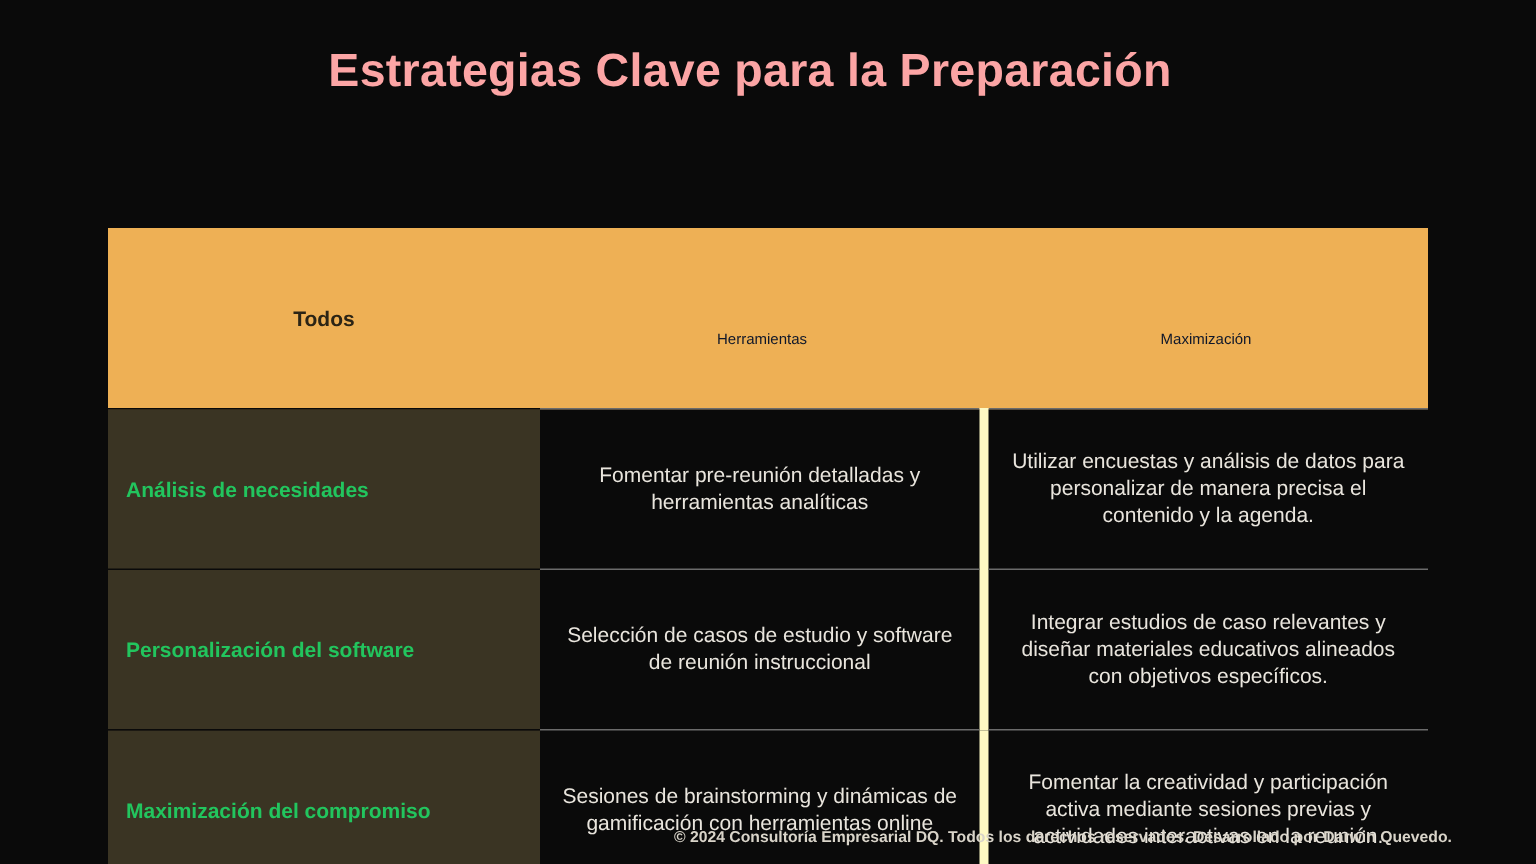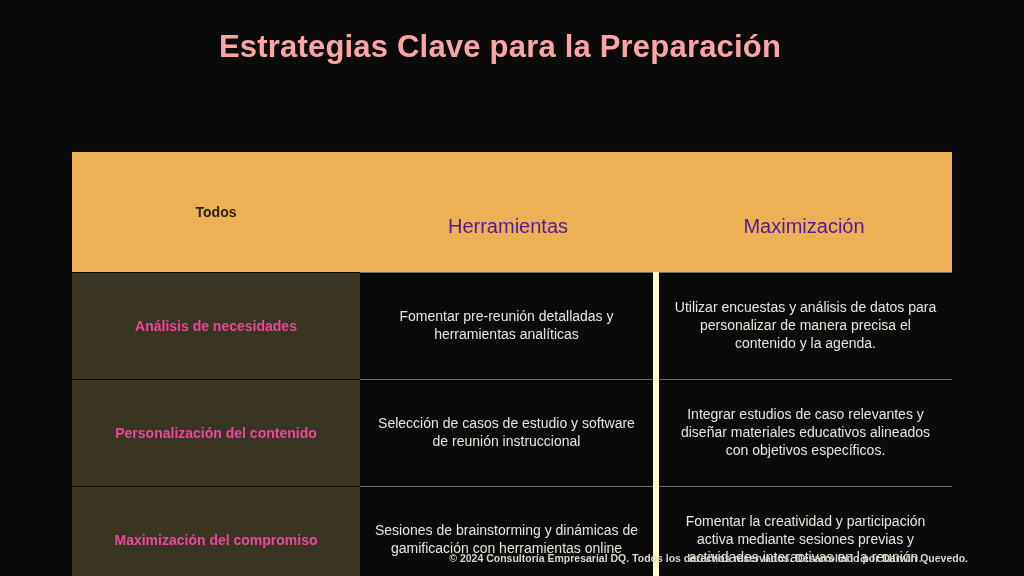--- a/index.html
+++ b/index.html
@@ -56,35 +56,35 @@
     background: #eeb055;
     color: #2b2415;
     font-size: 14px;
     height: 92px;
     padding: 0 10px;
     border: none;
     text-align: center;
   }
   th.h-other {
     background: #eeb055;
-    color: #4c1d95;
-    font-size: 20px;
+    color: #0f172a;
+    font-size: 10px;
     font-weight: normal;
     height: 92px;
     padding: 28px 10px 0 10px;
     vertical-align: middle;
     border: none;
     text-align: center;
   }
   td.stage {
     background: #3a3423;
-    color: #ec4899;
+    color: #22c55e;
     font-size: 14px;
     font-weight: bold;
-    text-align: center;
+    text-align: left;
     padding: 14px 12px;
     border-top: 1px solid #0a0a0a;
     border-bottom: 1px solid #0a0a0a;
     height: 78px;
     vertical-align: middle;
   }
   td.cell {
     background: #0a0a0a;
     color: #e9e5dd;
     font-size: 14px;
@@ -138,21 +138,21 @@
           <th class="h-other col-sep">Maximización</th>
         </tr>
       </thead>
       <tbody>
         <tr>
           <td class="stage">Análisis de necesidades</td>
           <td class="cell first-body">Fomentar pre-reunión detalladas y herramientas analíticas</td>
           <td class="cell first-body col-sep">Utilizar encuestas y análisis de datos para personalizar de manera precisa el contenido y la agenda.</td>
         </tr>
         <tr>
-          <td class="stage">Personalización del contenido</td>
+          <td class="stage">Personalización del software</td>
           <td class="cell">Selección de casos de estudio y software de reunión instruccional</td>
           <td class="cell col-sep">Integrar estudios de caso relevantes y diseñar materiales educativos alineados con objetivos específicos.</td>
         </tr>
         <tr>
           <td class="stage">Maximización del compromiso</td>
           <td class="cell">Sesiones de brainstorming y dinámicas de gamificación con herramientas online</td>
           <td class="cell col-sep">Fomentar la creatividad y participación activa mediante sesiones previas y actividades interactivas en la reunión.</td>
         </tr>
 
       </tbody>

